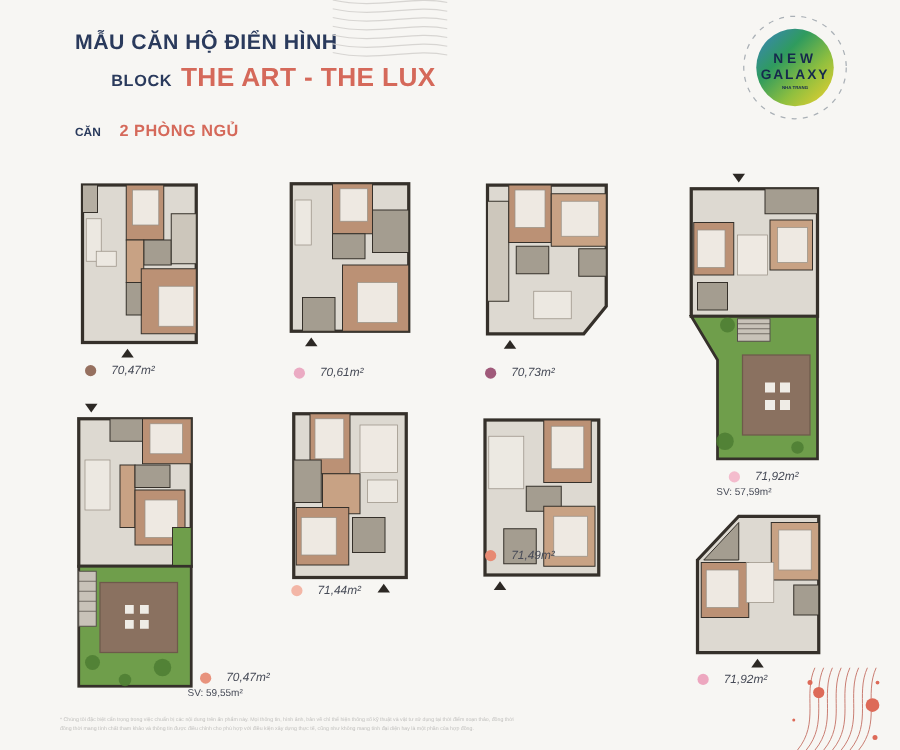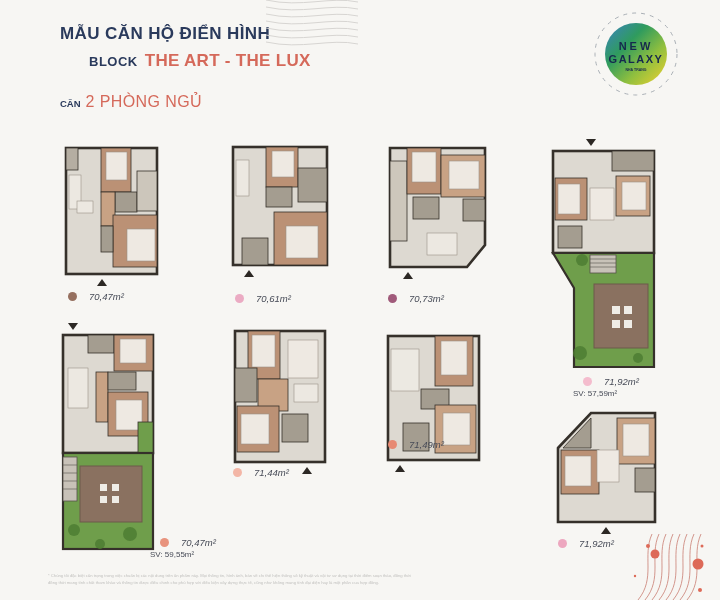--- a/index.html
+++ b/index.html
@@ -3,24 +3,24 @@
 <meta charset="utf-8">
 <style>
   html,body{margin:0;padding:0;}
   .page{position:relative;width:720px;height:600px;background:#f7f6f3;overflow:hidden;
         font-family:"Liberation Sans",sans-serif;}
   
   .hdr{position:absolute;left:60px;top:24px;}
   .hdr-title{font-size:17px;font-weight:bold;color:#2a3a5c;letter-spacing:.4px;}
   .hdr-block{margin-top:7px;display:flex;align-items:baseline;gap:7px;}
   .hdr-block .pre{font-size:13px;font-weight:bold;color:#2a3a5c;letter-spacing:.5px;padding-left:29px;}
-  .hdr-block .name{font-size:17px;font-weight:bold;color:#d5695a;letter-spacing:.3px;}
-  .hdr-unit{margin-top:22px;display:flex;align-items:baseline;gap:5px;}
+  .hdr-block .name{font-size:21px;font-weight:bold;color:#d5695a;letter-spacing:.3px;}
+  .hdr-unit{margin-top:22px;display:flex;align-items:baseline;gap:15px;}
   .hdr-unit .pre{font-size:9.5px;font-weight:bold;color:#2a3a5c;}
-  .hdr-unit .type{font-size:16px;font-weight:normal;color:#d5695a;letter-spacing:.4px;}
+  .hdr-unit .type{font-size:13px;font-weight:bold;color:#d5695a;letter-spacing:.4px;}
   
   .logo{position:absolute;left:590px;top:8px;width:92px;height:92px;}
   
   .plan{position:absolute;}
   .plan svg{display:block;}
   .tri{position:absolute;width:0;height:0;}
   .tri.up{border-left:5px solid transparent;border-right:5px solid transparent;border-bottom:7px solid #2c2824;}
   .tri.down{border-left:5px solid transparent;border-right:5px solid transparent;border-top:7px solid #2c2824;}
   
   .plan-label{position:absolute;color:#474b57;}

